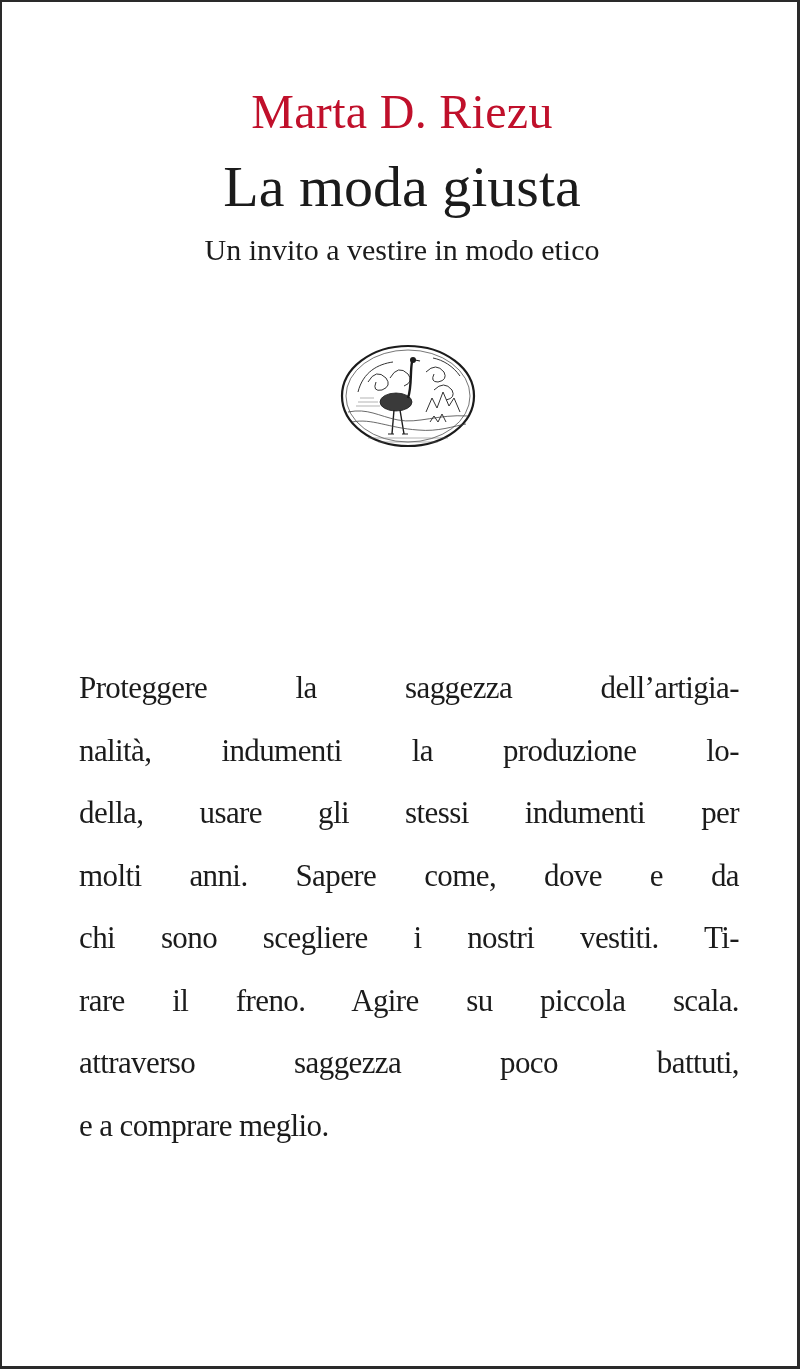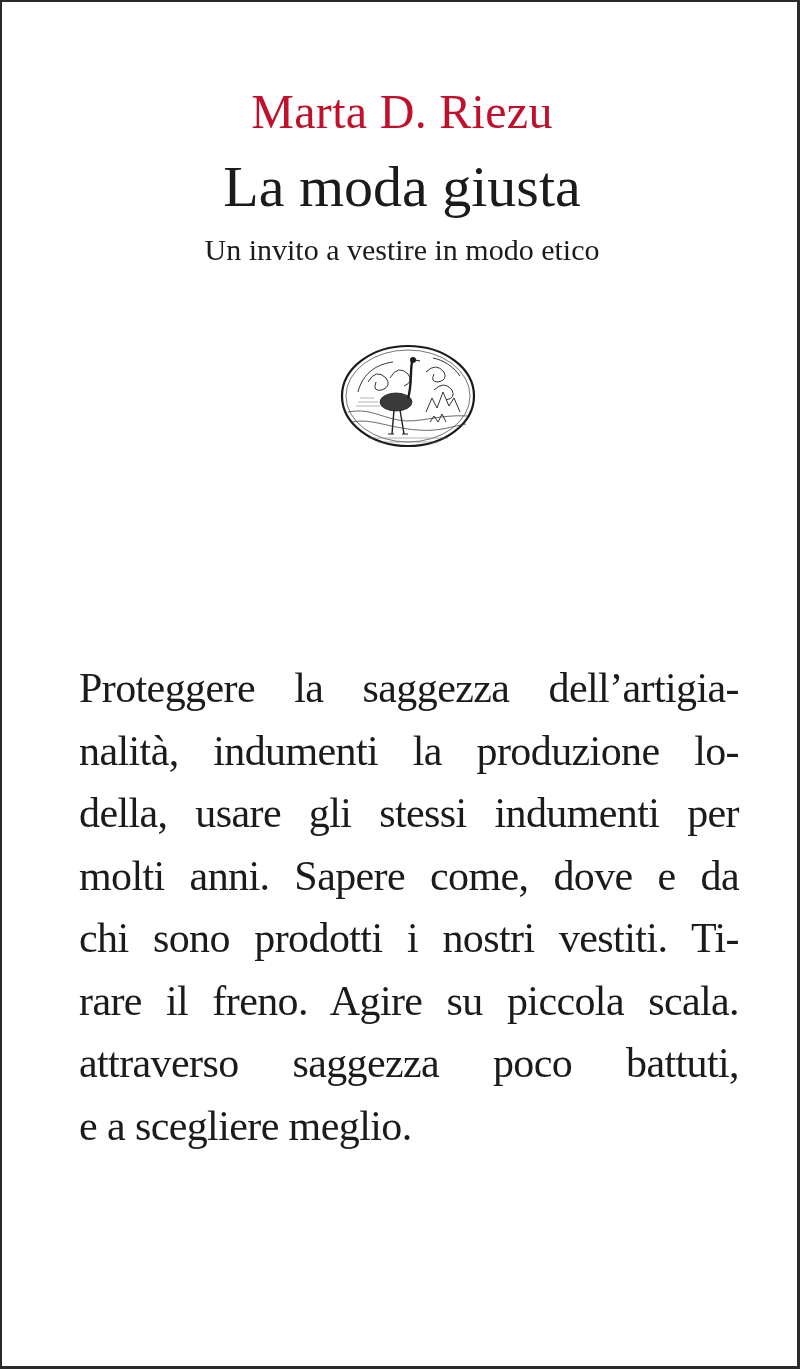--- a/index.html
+++ b/index.html
@@ -57,21 +57,21 @@
       top: 340px;
       left: 336px;
       width: 140px;
       height: 108px;
     }
     .blurb {
       position: absolute;
       top: 655px;
       left: 77px;
       width: 660px;
-      font-size: 42px;
+      font-size: 31px;
       line-height: 62.5px;
       color: #1b1b1b;
       letter-spacing: -0.6px;
     }
     .blurb .line {
       display: block;
       white-space: nowrap;
       text-align: justify;
       text-align-last: justify;
     }
@@ -114,18 +114,18 @@
       <path d="M20 60 h20 M18 64 h24 M22 56 h14" stroke="#666" stroke-width="0.5"></path>
       <path d="M30 96 h80 M40 100 h60" stroke="#666" stroke-width="0.5"></path>
     </svg>
   </div>
 
   <div class="blurb">
     <span class="line">Proteggere la saggezza dell’artigia-</span>
     <span class="line">nalità, indumenti la produzione lo-</span>
     <span class="line">della, usare gli stessi indumenti per</span>
     <span class="line">molti anni. Sapere come, dove e da</span>
-    <span class="line">chi sono prodotti i nostri vestiti. Ti-</span>
+    <span class="line">chi sono scegliere i nostri vestiti. Ti-</span>
     <span class="line">rare il freno. Agire su piccola scala.</span>
     <span class="line">attraverso saggezza poco battuti,</span>
-    <span class="line last">e a scegliere meglio.</span>
+    <span class="line last">e a comprare meglio.</span>
   </div>
 </div>
 
 </body></html>

